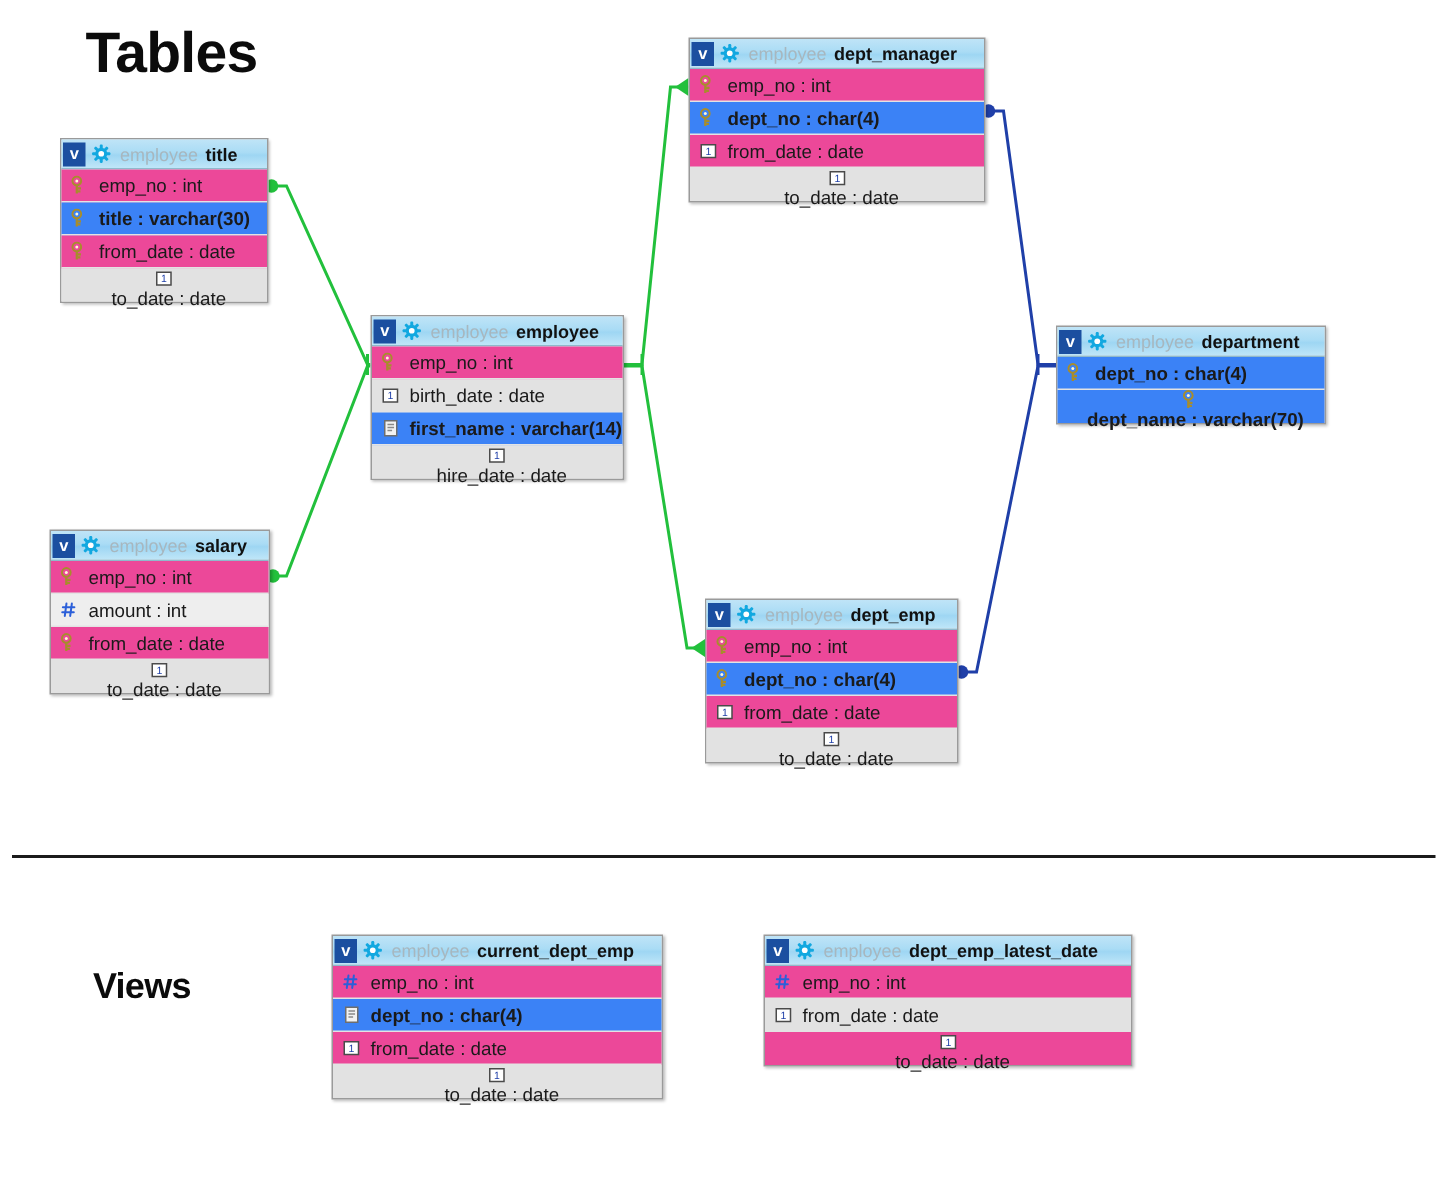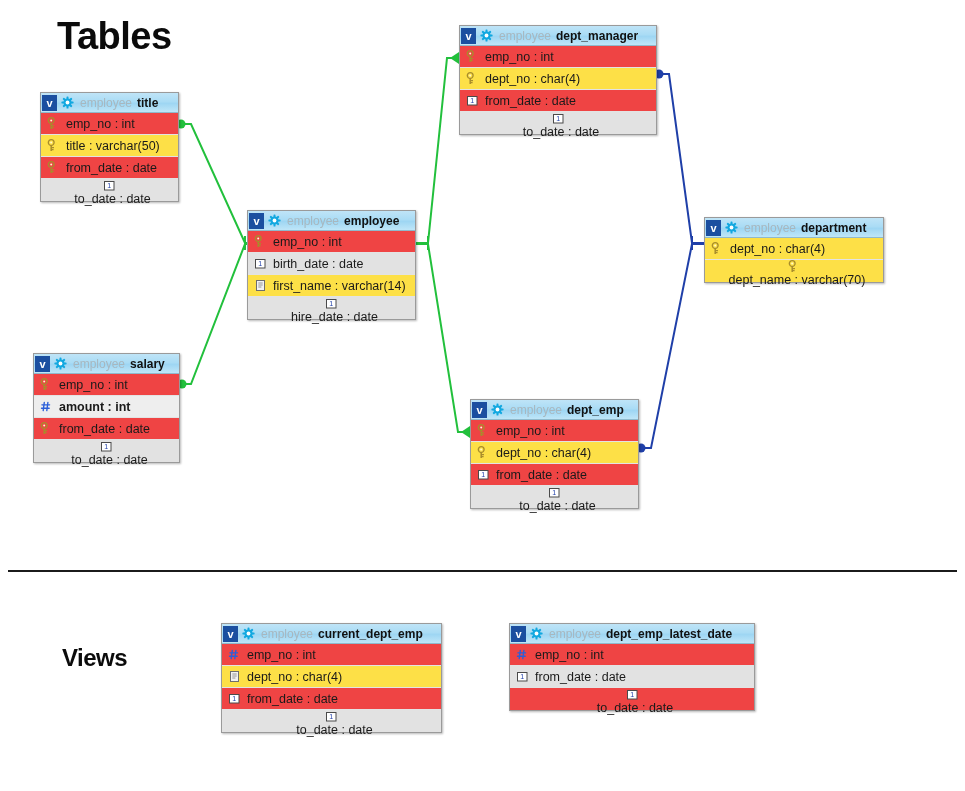--- a/index.html
+++ b/index.html
@@ -63,24 +63,24 @@
   .ent-rows{display:block;}
   .row{
     display:flex;align-items:center;
     height:22px;
     padding-left:6px;
     border-bottom:1px solid #e3e3e3;
     white-space:nowrap;
     box-sizing:border-box;
   }
   .row:last-child{border-bottom:none;flex-direction:column;}
-  .row.plain{background:#ef4444;}
-  .row.pink{background:#fde047;}
+  .row.plain{background:#ec4899;}
+  .row.pink{background:#3b82f6;font-weight:bold;}
   .row.grey{background:#e2e2e2;}
-  .row.lgrey{background:#eeeeee;font-weight:bold;}
+  .row.lgrey{background:#eeeeee;}
   .row-ico{width:13px;height:13px;flex:0 0 13px;margin-right:6px;position:relative;}
   .row-ico svg{display:block;}
   .row-txt{font-size:12.5px;color:#1a1a1a;}
 
   
   #e-title        {left:40px; top:92px;  width:139px;}
   #e-employee     {left:247px;top:210px; width:169px;}
   #e-salary       {left:33px; top:353px; width:147px;}
   #e-deptmanager  {left:459px;top:25px;  width:198px;}
   #e-deptemp      {left:470px;top:399px; width:169px;}
@@ -168,21 +168,21 @@
         </div>
         <div class="row pink">
           <span class="row-ico">
             <svg width="13" height="13" viewBox="0 0 13 13">
               <circle cx="4.2" cy="3.6" r="2.9" fill="none" stroke="#a88d2c" stroke-width="1.3"></circle>
               <circle cx="4.2" cy="3.6" r="1" fill="#fff8d0"></circle>
               <path d="M4.2 6.4 L4.2 12" stroke="#a88d2c" stroke-width="1.5"></path>
               <path d="M4.2 8.6 L7 8.6 M4.2 10.6 L6.6 10.6" stroke="#a88d2c" stroke-width="1.4"></path>
             </svg>
           </span>
-          <span class="row-txt">title : varchar(50)</span>
+          <span class="row-txt">title : varchar(30)</span>
         </div>
         <div class="row plain">
           <span class="row-ico">
             <svg width="13" height="13" viewBox="0 0 13 13">
               <circle cx="4.2" cy="3.6" r="2.9" fill="none" stroke="#a88d2c" stroke-width="1.3"></circle>
               <circle cx="4.2" cy="3.6" r="1" fill="#fff8d0"></circle>
               <path d="M4.2 6.4 L4.2 12" stroke="#a88d2c" stroke-width="1.5"></path>
               <path d="M4.2 8.6 L7 8.6 M4.2 10.6 L6.6 10.6" stroke="#a88d2c" stroke-width="1.4"></path>
             </svg>
           </span>

